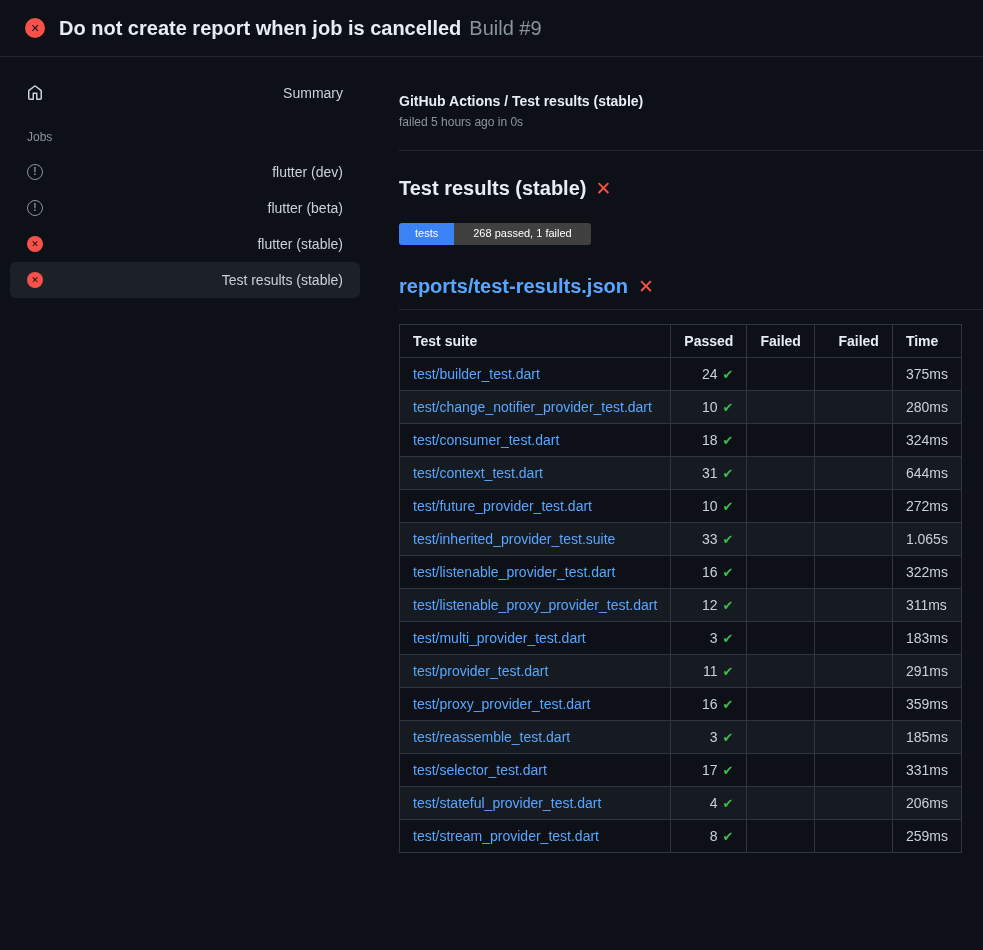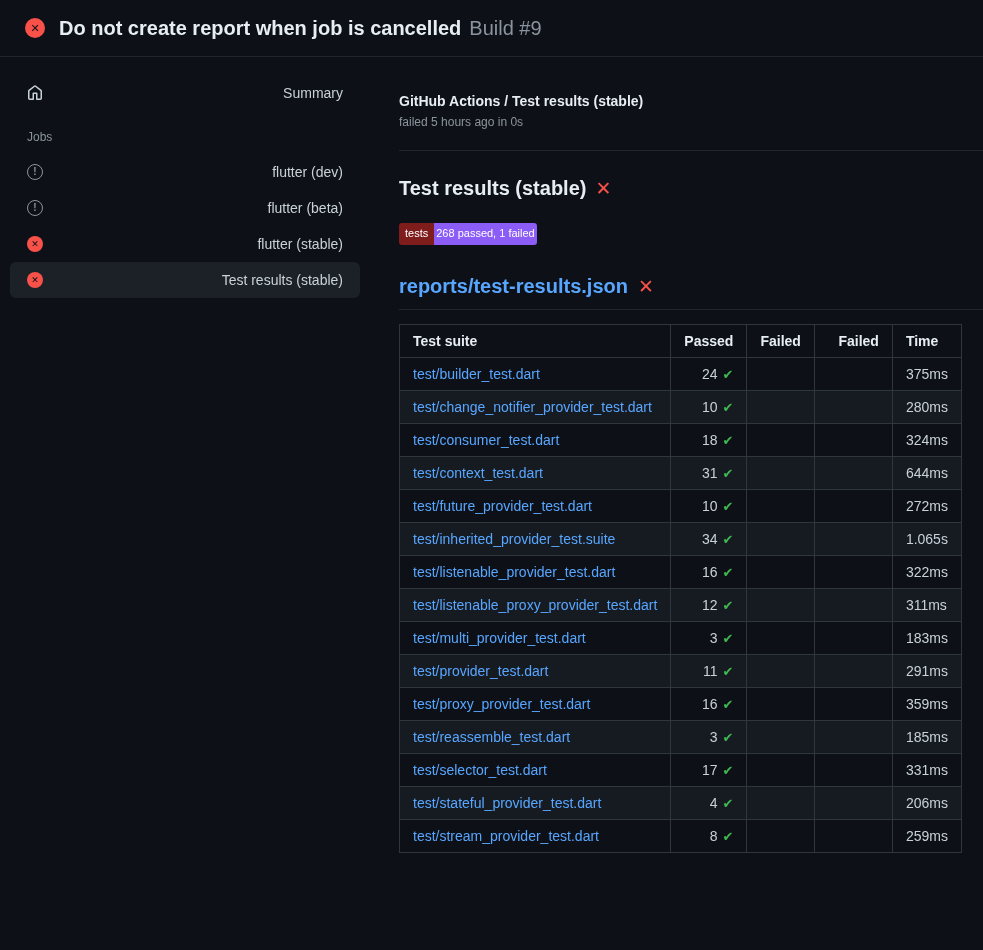--- a/index.html
+++ b/index.html
@@ -60,22 +60,22 @@
     font-size: 20px; font-weight: 700; color: #e6edf3;
     display: flex; align-items: center; gap: 9px;
   }
   .fail-x { color: #f85149; font-weight: 700; font-size: 19px; line-height: 1; }
 
   .badge {
     display: inline-flex; margin-top: 23px;
     font-size: 11px; color: #ffffff; line-height: 1.45;
     border-radius: 3px; overflow: hidden; white-space: nowrap;
   }
-  .badge-label { background: #7f1d1d; padding: 3px 6px; }
-  .badge-value { background: #8b5cf6; padding: 3px 2px; }
+  .badge-label { background: #3b82f6; padding: 3px 16px; }
+  .badge-value { background: #404040; padding: 3px 19px; }
 
   .report-title {
     margin-top: 30px; padding-bottom: 11px;
     border-bottom: 1px solid #21262d;
     font-size: 20px; font-weight: 700;
     display: flex; align-items: center; gap: 10px;
   }
   .report-link { color: #58a6ff; text-decoration: none; }
 
   .summary-sentence { margin-top: 17px; font-size: 14px; color: #c9d1d9; }
@@ -210,21 +210,21 @@
           </tr>
           <tr>
             <td class="al-left"><a class="suite-link" href="#">test/future_provider_test.dart</a></td>
             <td class="al-right"><span>10</span><span class="mark check">✔</span></td>
             <td class="al-right"></td>
             <td class="al-right"></td>
             <td class="al-left">272ms</td>
           </tr>
           <tr>
             <td class="al-left"><a class="suite-link" href="#">test/inherited_provider_test.suite</a></td>
-            <td class="al-right"><span>34</span><span class="mark check">✔</span></td>
+            <td class="al-right"><span>33</span><span class="mark check">✔</span></td>
             <td class="al-right"></td>
             <td class="al-right"></td>
             <td class="al-left">1.065s</td>
           </tr>
           <tr>
             <td class="al-left"><a class="suite-link" href="#">test/listenable_provider_test.dart</a></td>
             <td class="al-right"><span>16</span><span class="mark check">✔</span></td>
             <td class="al-right"></td>
             <td class="al-right"></td>
             <td class="al-left">322ms</td>

